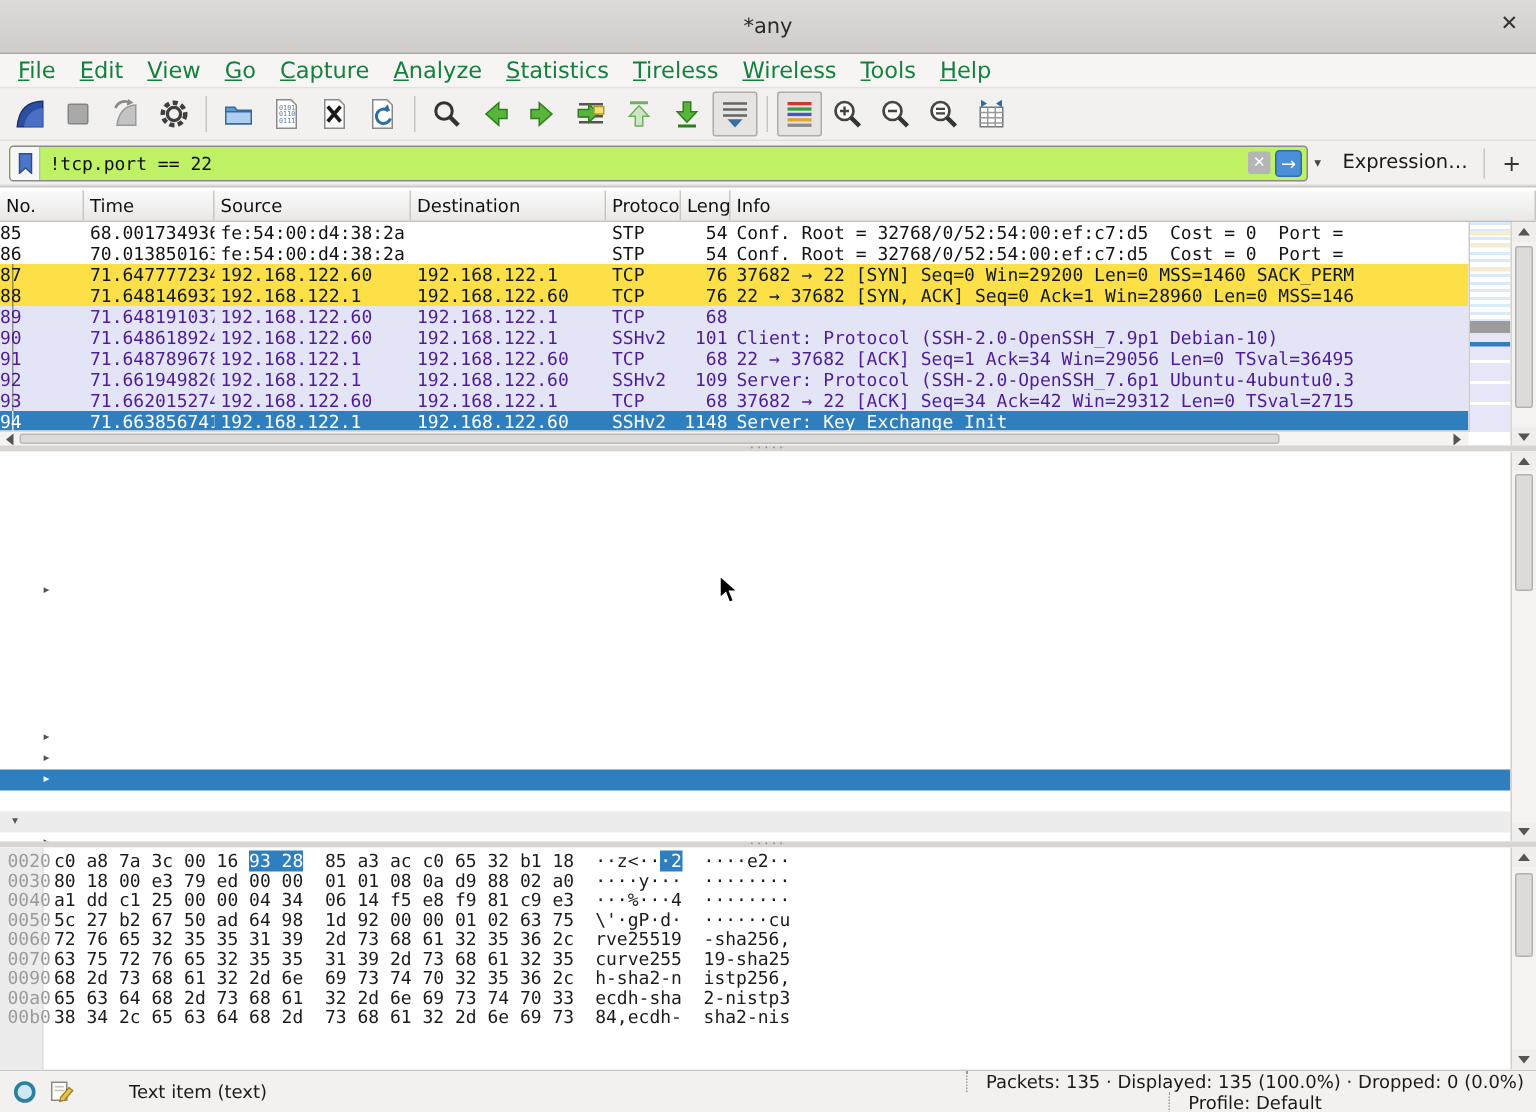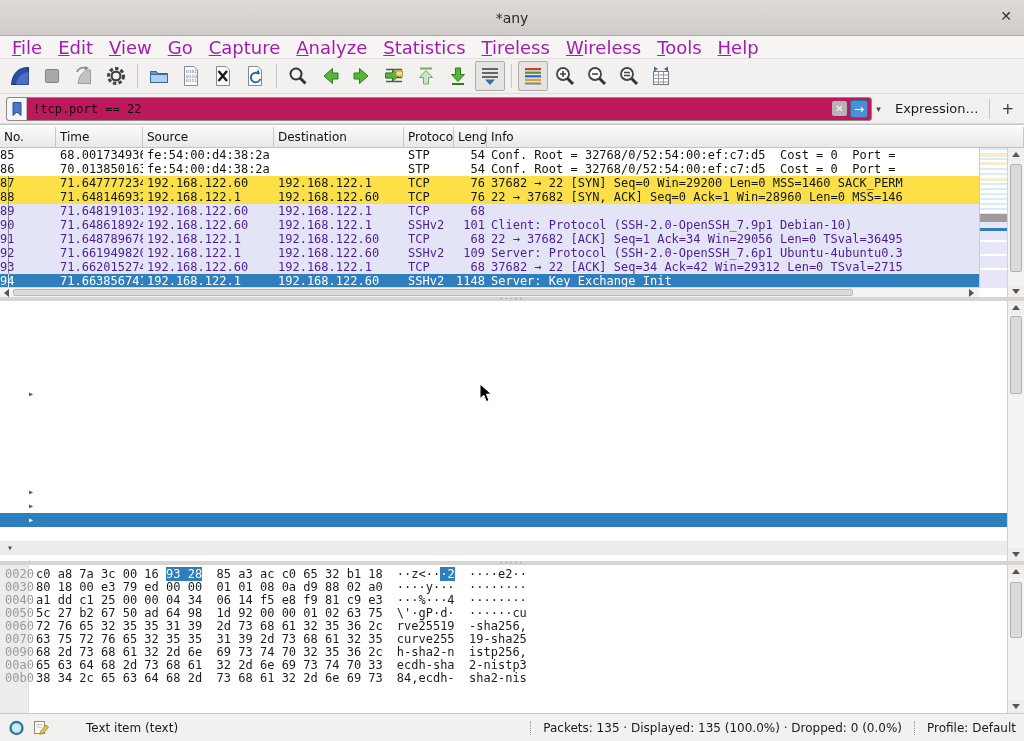--- a/index.html
+++ b/index.html
@@ -8,33 +8,33 @@
   .window { width:1024px; height:724px; display:flex; flex-direction:column; background:#f2f1f0; position:relative; }
 
   
   .titlebar { height:36px; flex:0 0 36px; background:linear-gradient(#dedad7,#cfccc9);
     border-bottom:1px solid #aaa6a2; display:flex; align-items:center; justify-content:center; position:relative; }
   .title-text { font-size:14px; color:#2a2a2a; }
   .close-btn { position:absolute; right:12px; top:8px; font-size:14px; color:#333; cursor:default; }
 
   
   .menubar { height:23px; flex:0 0 23px; background:#f6f5f4; display:flex; align-items:center; padding-left:4px; border-bottom:1px solid #e3e1df;}
-  .menu-item { font-size:18px; color:#a21caf; padding:2px 8px; white-space:nowrap; }
+  .menu-item { font-size:15px; color:#15803d; padding:2px 8px; white-space:nowrap; }
   .menu-item .mn { text-decoration:underline; }
 
   
   .toolbar { height:35px; flex:0 0 35px; background:#f2f1f0; display:flex; align-items:center; padding-left:4px; border-bottom:1px solid #e0dedd;}
   .tbtn { width:30px; height:30px; display:flex; align-items:center; justify-content:center;
     border:1px solid transparent; border-radius:2px; margin:0 1px; }
   .tbtn.pressed { background:#e6e4e2; border-color:#aeaba8; }
   .tsep { width:1px; height:24px; background:#c8c6c4; margin:0 5px; }
 
   
   .filterbar { height:30px; flex:0 0 30px; background:#f2f1f0; display:flex; align-items:center; padding:0 6px; border-bottom:1px solid #dcdad8;}
-  .filter-field { flex:0 0 866px; height:24px; background:#be185d; border:1px solid #8a8a8a; border-radius:3px;
+  .filter-field { flex:0 0 866px; height:24px; background:#bef264; border:1px solid #8a8a8a; border-radius:3px;
     display:flex; align-items:center; position:relative; }
   .bookmark-btn { width:20px; height:22px; background:#f7f7f7; border-right:1px solid #bdbdbd;
     border-radius:2px 0 0 2px; display:flex; align-items:center; justify-content:center; }
   .filter-input { flex:1; background:transparent; border:none; outline:none;
     font-family:"DejaVu Sans Mono", monospace; font-size:12px; color:#0c0c0c; padding-left:6px; }
   .clear-btn { width:15px; height:15px; background:#b5b5b5; color:#fff; border-radius:2px;
     font-size:10px; line-height:15px; text-align:center; margin-right:3px; }
   .apply-btn { width:18px; height:18px; background:#4a90d9; color:#fff; border-radius:3px; border:1px solid #2d6da3;
     font-size:12px; line-height:16px; text-align:center; margin-right:3px; }
   .caret-btn { width:14px; height:24px; font-size:9px; color:#444; display:flex; align-items:center; justify-content:center; }
@@ -115,21 +115,21 @@
   .hx { white-space:pre; color:#1c1c1c; margin-left:8px; }
   .ascii { white-space:pre; color:#1c1c1c; margin-left:14px; }
   .selbyte { background:#2f7fbe; color:#fff; }
 
   
   .statusbar { height:28px; flex:0 0 28px; background:#f2f1f0; border-top:1px solid #c9c7c5;
     display:flex; align-items:center; font-size:12px; color:#1a1a1a; padding:0 8px; }
   .sb-left { display:flex; align-items:center; gap:8px; }
   .sb-text { margin-left:36px; }
   .sb-spacer { flex:1; }
-  .sb-right { display:flex; align-items:center; }
+  .sb-right { display:flex; align-items:center;flex-direction:column; }
   .sb-counts { border-left:1px dotted #999; padding-left:12px; margin-left:12px; white-space:nowrap; }
   .sb-profile { border-left:1px dotted #999; padding-left:12px; margin-left:12px; white-space:nowrap; }
 
   
   .cursor { position:absolute; left:479px; top:383px; z-index:50; pointer-events:none; }
 </style>
 </head>
 <body>
 
 <div class="window">

